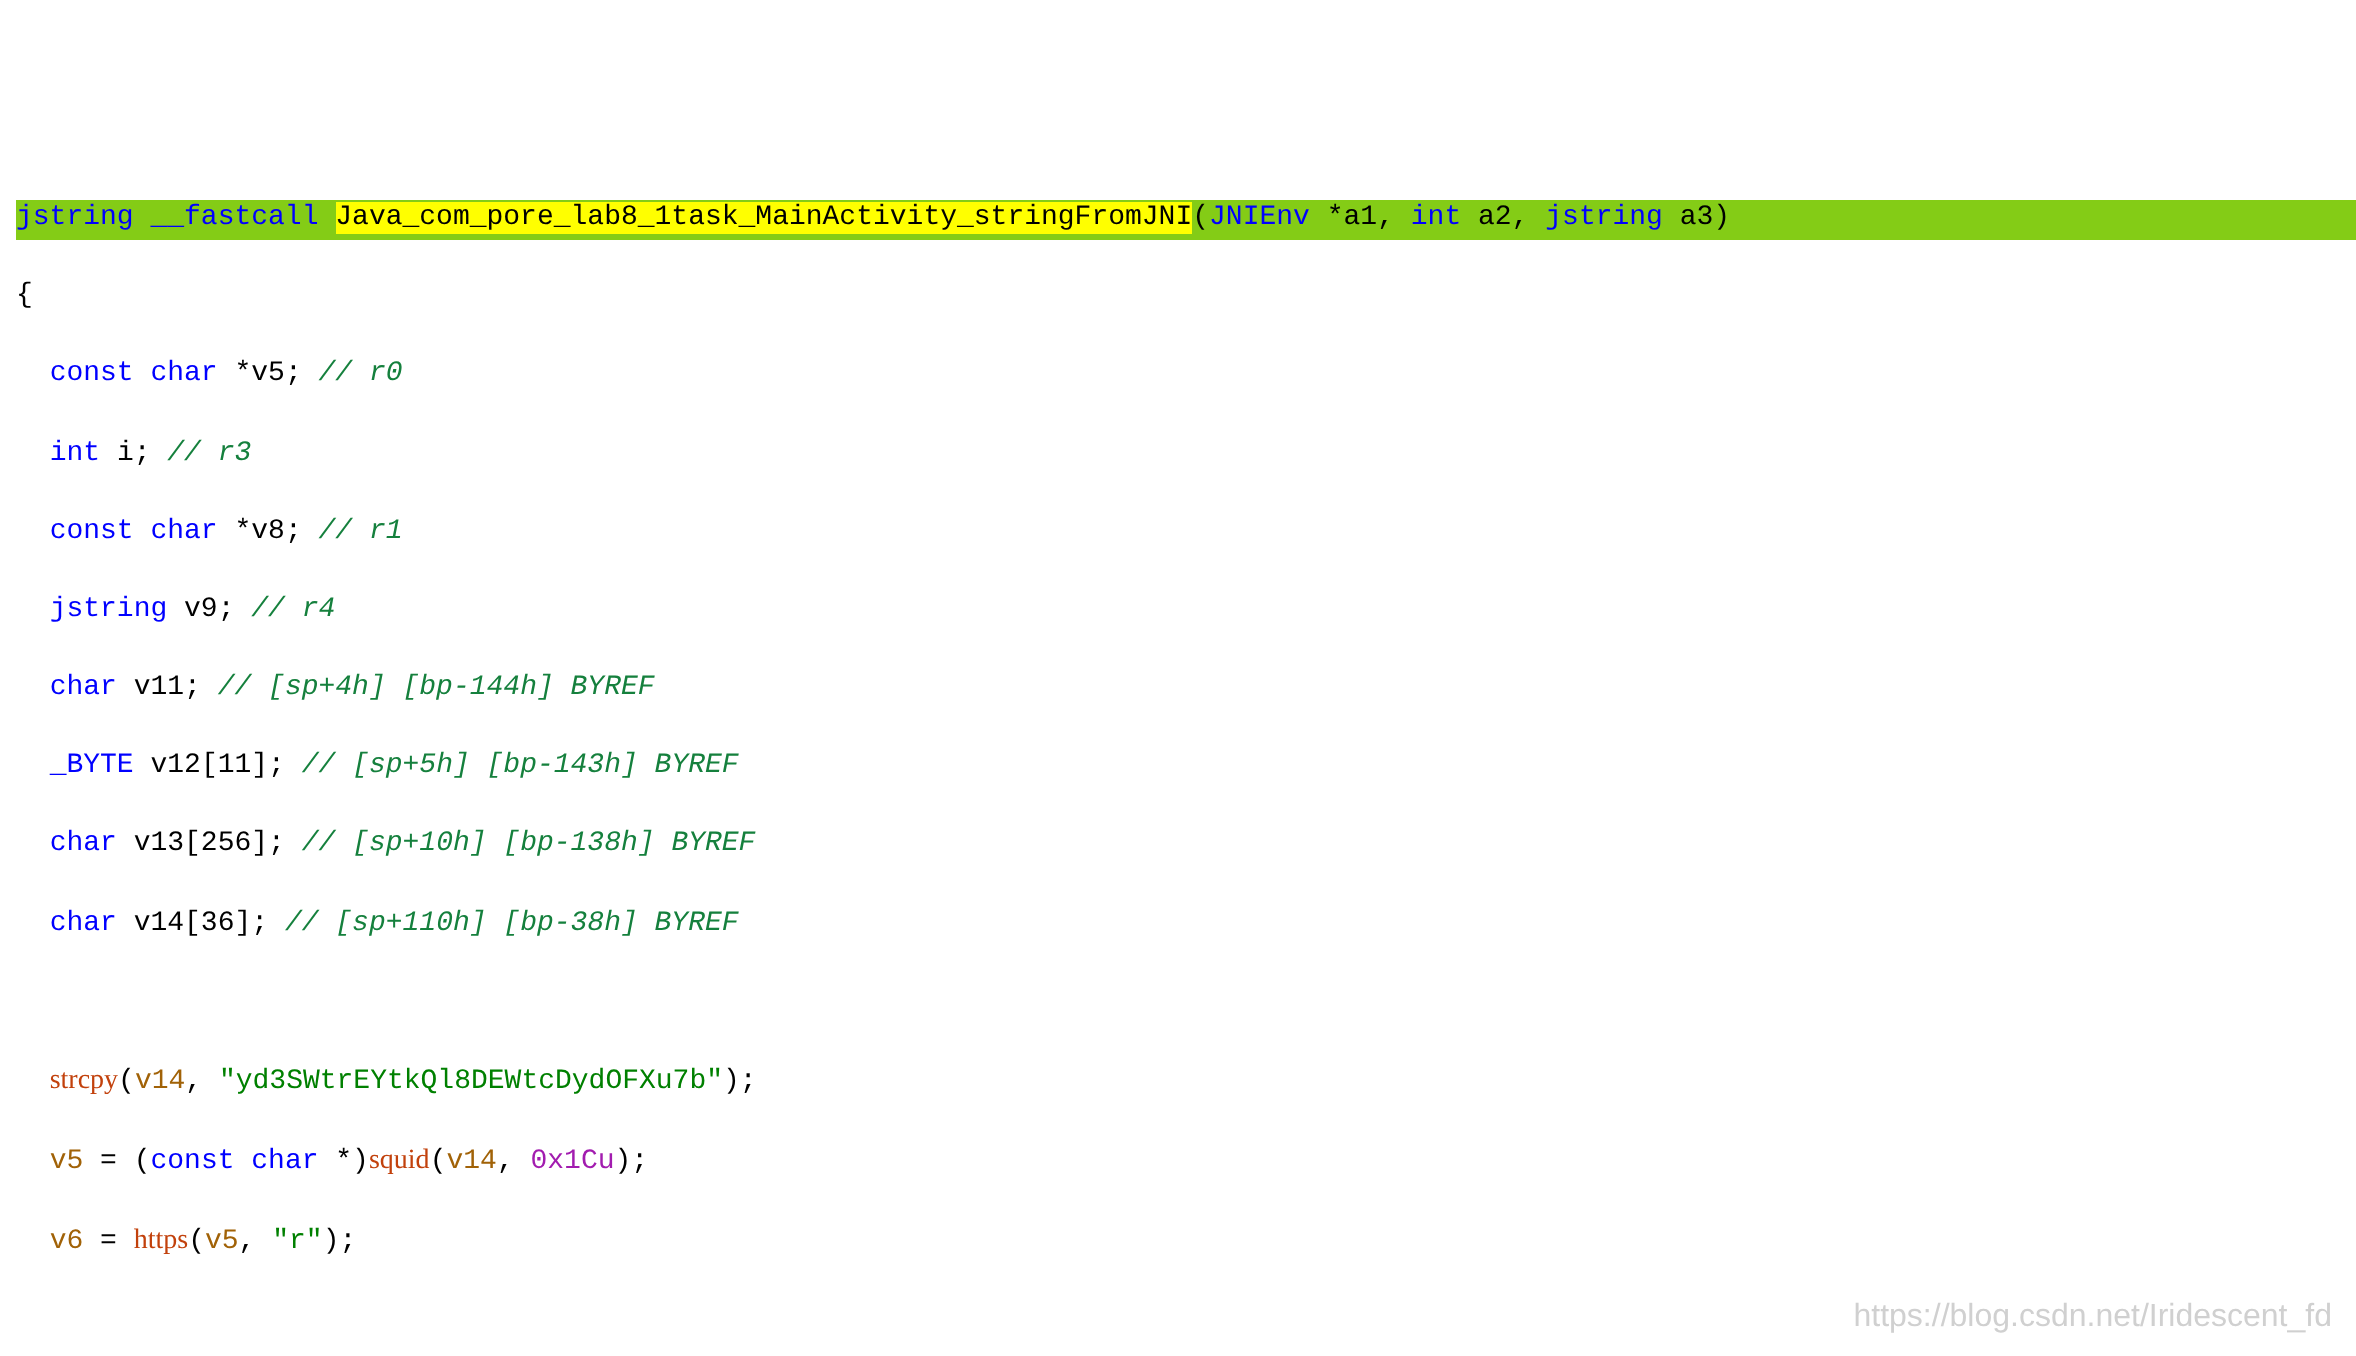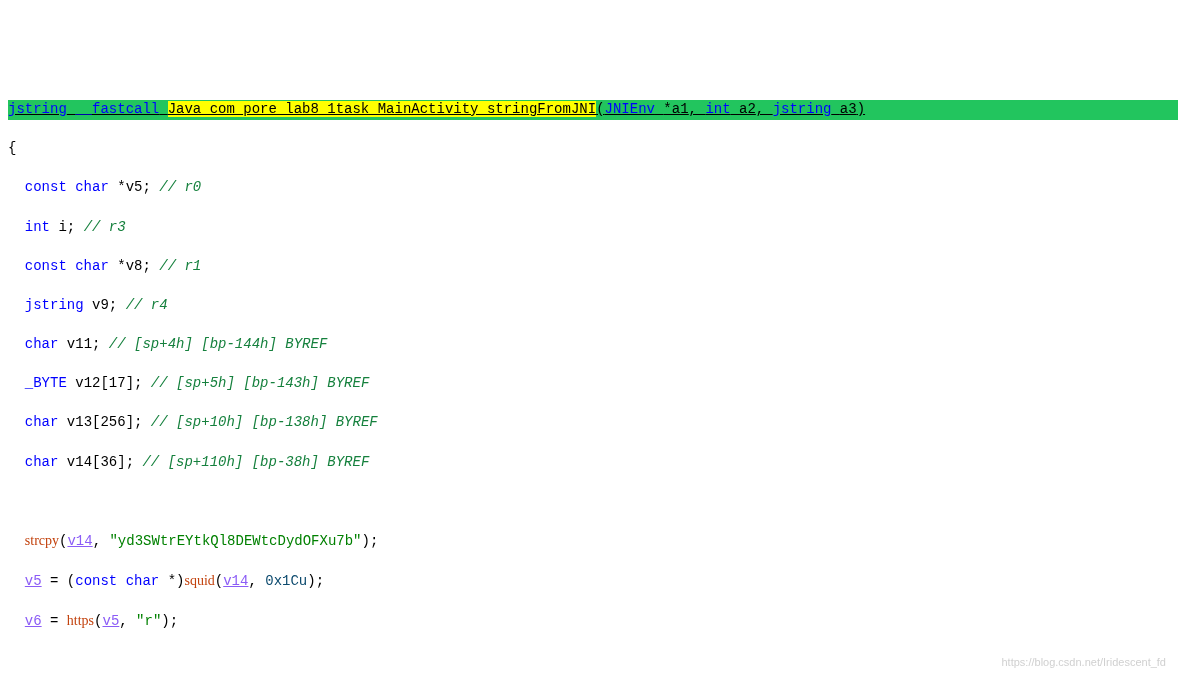--- a/index.html
+++ b/index.html
@@ -17,55 +17,54 @@
       position: relative;
     }
     .code-container {
       padding: 2px 0 2px 8px;
     }
     .line {
       display: block;
       min-height: 19px;
     }
     .line-hl {
-      background: #22c55e;
-      text-decoration: underline;
+      background: #84cc16;
     }
     .kw-type { color: #0000ff; }
     .fn-call { color: #c2410c; font-family: Liberation Serif, serif; }
     .hl-fn { background: #ffff00; color: #000000; }
     .comment { color: #15803d; font-style: italic; }
     .string { color: #008000; }
-    .hex { color: #0c4a6e; }
-    .var { color: #8b5cf6; text-decoration: underline; }
+    .hex { color: #a21caf; }
+    .var { color: #a16207; }
     .brace { color: #000000; }
     .watermark {
       position: absolute;
       bottom: 8px;
       right: 12px;
       color: #d0d0d0;
-      font-size: 11px;
+      font-size: 16px;
       font-family: Arial, sans-serif;
       margin-left: 18px;
     }
   </style>
 </head>
 <body>
 
 
 
 <div class="code-container">
 <span class="line line-hl"><span class="kw-type">jstring</span> <span class="kw-type">__fastcall</span> <span class="hl-fn">Java_com_pore_lab8_1task_MainActivity_stringFromJNI</span>(<span class="kw-type">JNIEnv</span> <span>*a1</span>, <span class="kw-type">int</span> <span>a2</span>, <span class="kw-type">jstring</span> <span>a3</span>)</span>
 <span class="line"><span class="brace">{</span></span>
 <span class="line">  <span class="kw-type">const char</span> <span>*v5;</span> <span class="comment">// r0</span></span>
 <span class="line">  <span class="kw-type">int</span> <span>i;</span> <span class="comment">// r3</span></span>
 <span class="line">  <span class="kw-type">const char</span> <span>*v8;</span> <span class="comment">// r1</span></span>
 <span class="line">  <span class="kw-type">jstring</span> <span>v9;</span> <span class="comment">// r4</span></span>
 <span class="line">  <span class="kw-type">char</span> <span>v11;</span> <span class="comment">// [sp+4h] [bp-144h] BYREF</span></span>
-<span class="line">  <span class="kw-type">_BYTE</span> <span>v12[17];</span> <span class="comment">// [sp+5h] [bp-143h] BYREF</span></span>
+<span class="line">  <span class="kw-type">_BYTE</span> <span>v12[11];</span> <span class="comment">// [sp+5h] [bp-143h] BYREF</span></span>
 <span class="line">  <span class="kw-type">char</span> <span>v13[256];</span> <span class="comment">// [sp+10h] [bp-138h] BYREF</span></span>
 <span class="line">  <span class="kw-type">char</span> <span>v14[36];</span> <span class="comment">// [sp+110h] [bp-38h] BYREF</span></span>
 <span class="line"> </span>
 <span class="line">  <span class="fn-call">strcpy</span>(<span class="var">v14</span>, <span class="string">"yd3SWtrEYtkQl8DEWtcDydOFXu7b"</span>);</span>
 <span class="line">  <span class="var">v5</span> = (<span class="kw-type">const char</span> *)<span class="fn-call">squid</span>(<span class="var">v14</span>, <span class="hex">0x1Cu</span>);</span>
 <span class="line">  <span class="var">v6</span> = <span class="fn-call">https</span>(<span class="var">v5</span>, <span class="string">"r"</span>);</span>
 
 
 
 

